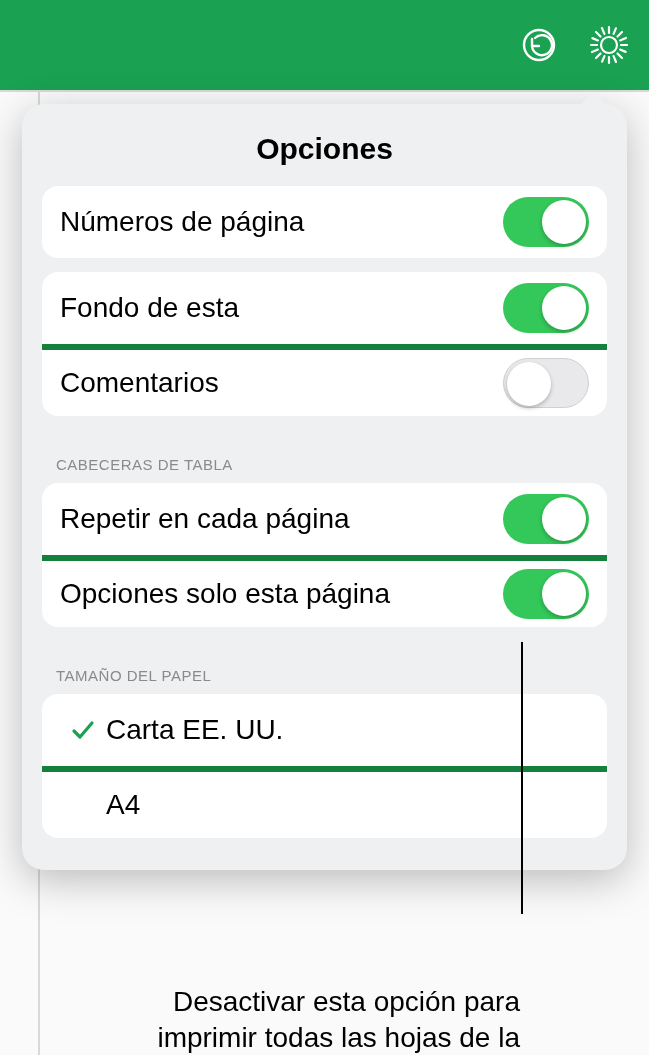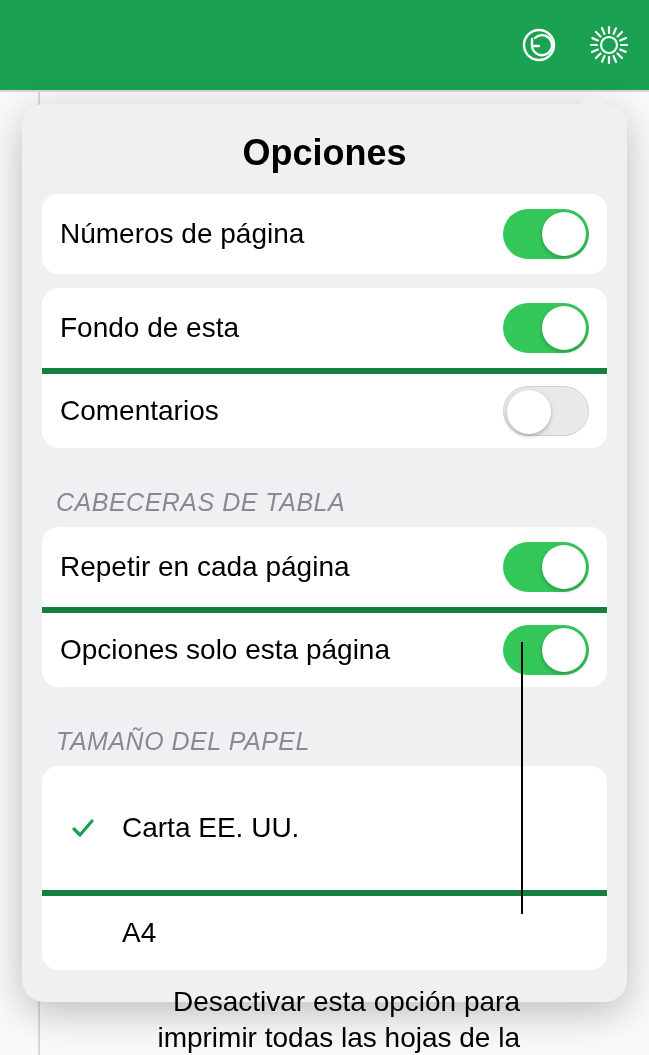--- a/index.html
+++ b/index.html
@@ -46,43 +46,42 @@
   .popover-arrow {
     position:absolute;
     top:-12px; right:20px;
     width:0; height:0;
     border-left:14px solid transparent;
     border-right:14px solid transparent;
     border-bottom:14px solid #eff0f1;
   }
   .popover-title {
     text-align:center;
-    font-size:36px;
+    font-size:30px;
     font-weight:600;
     color:#000;
     padding: 28px 0 20px;
   }
   .group {
     background:#fff;
     margin: 0 20px 14px;
     border-radius: 16px;
     overflow:hidden;
   }
   .section-label {
-    font-size: 25px;
+    font-size: 15px;
     color: #8a8a8e;
     letter-spacing: 0.5px;
     padding: 26px 34px 10px;
-    font-style: italic;
   }
   .row {
     display:flex;
     align-items:center;
     justify-content:space-between;
-    height: 80px;
+    height: 72px;
     padding: 0 18px 0 18px;
   }
   .row + .row { border-top: 6px solid #15803d; }
   .row-label {
     font-size: 28px;
     color:#000;
   }
   .toggle {
     width: 86px;
     height: 50px;
@@ -96,21 +95,21 @@
     position:absolute;
     width:44px; height:44px;
     border-radius:50%;
     background:#fff;
     top:3px;
     box-shadow: 0 2px 4px rgba(0,0,0,0.25);
   }
   .toggle-on .knob { right:3px; }
   .toggle-off .knob { left:3px; }
   .check-col { width:46px; display:flex; align-items:center; justify-content:center; }
-  .paper-row { justify-content:flex-start; gap:16px;margin-top:22px; }
+  .paper-row { justify-content:flex-start; gap:0; }
   .paper-label { font-size:28px; color:#000; }
   .checkmark {
     color:#1aa152;
   }
   .callout-line {
     position:absolute;
     background:#000;
   }
   .callout-line.v1 { left:521px; top:642px; width:2px; height:272px; }
   .callout-text {

